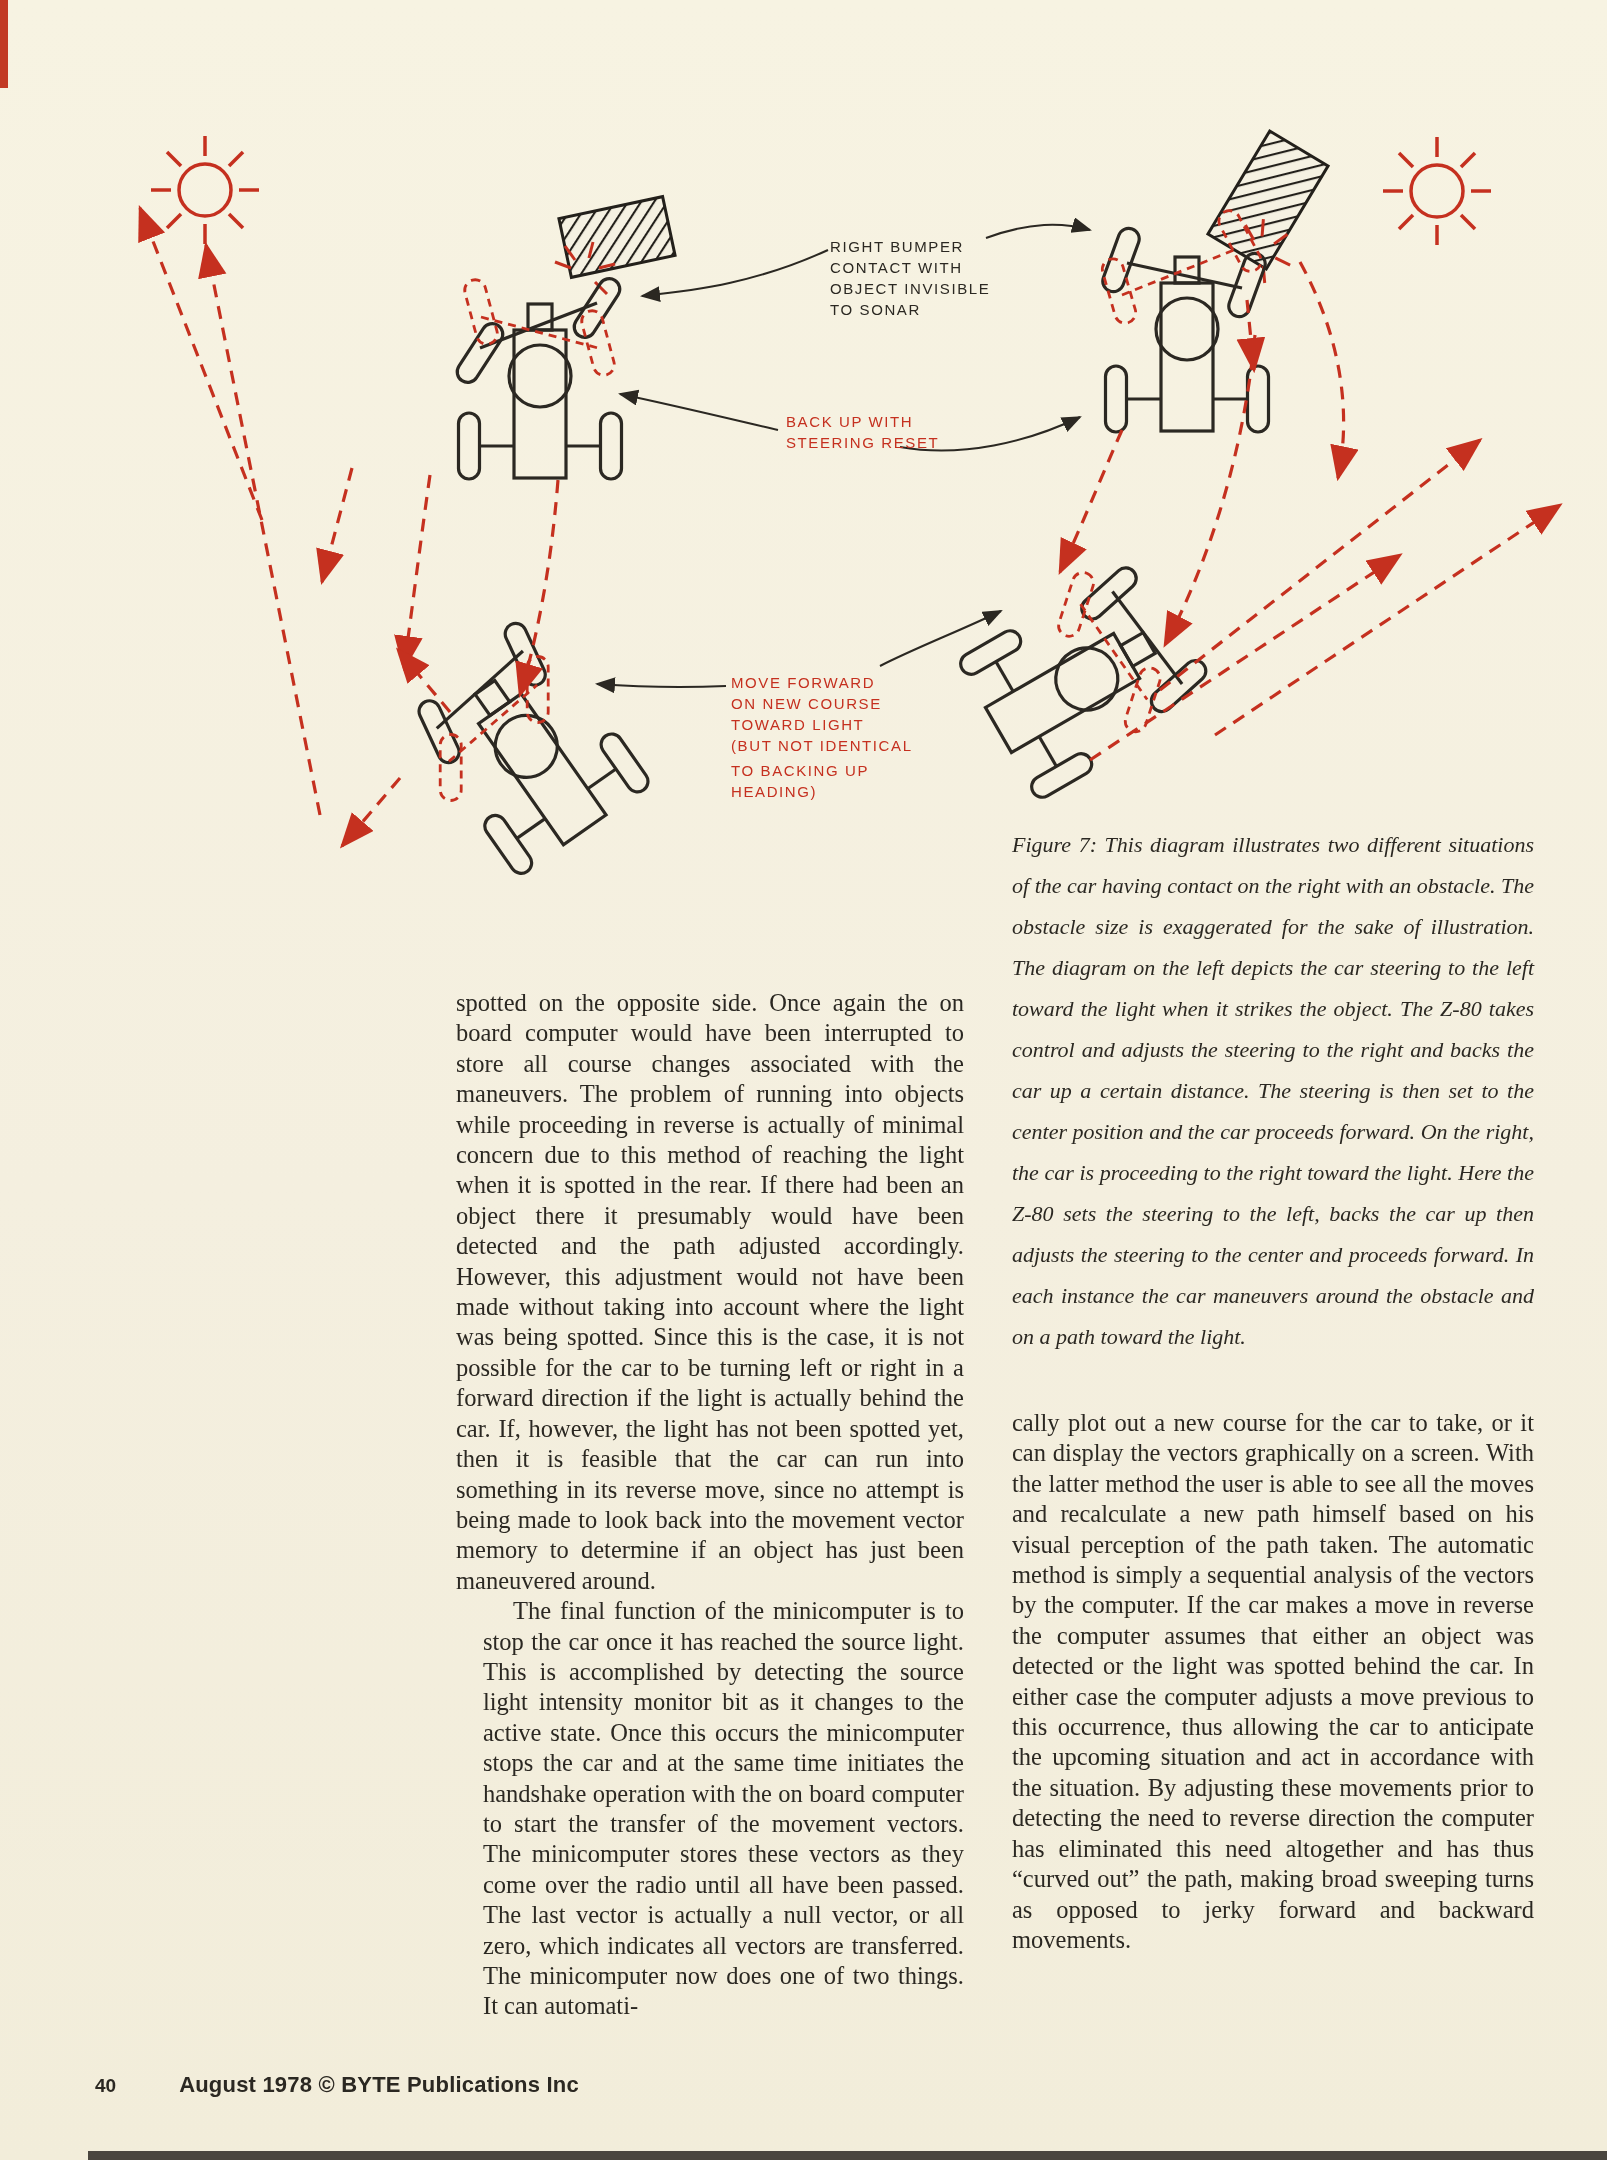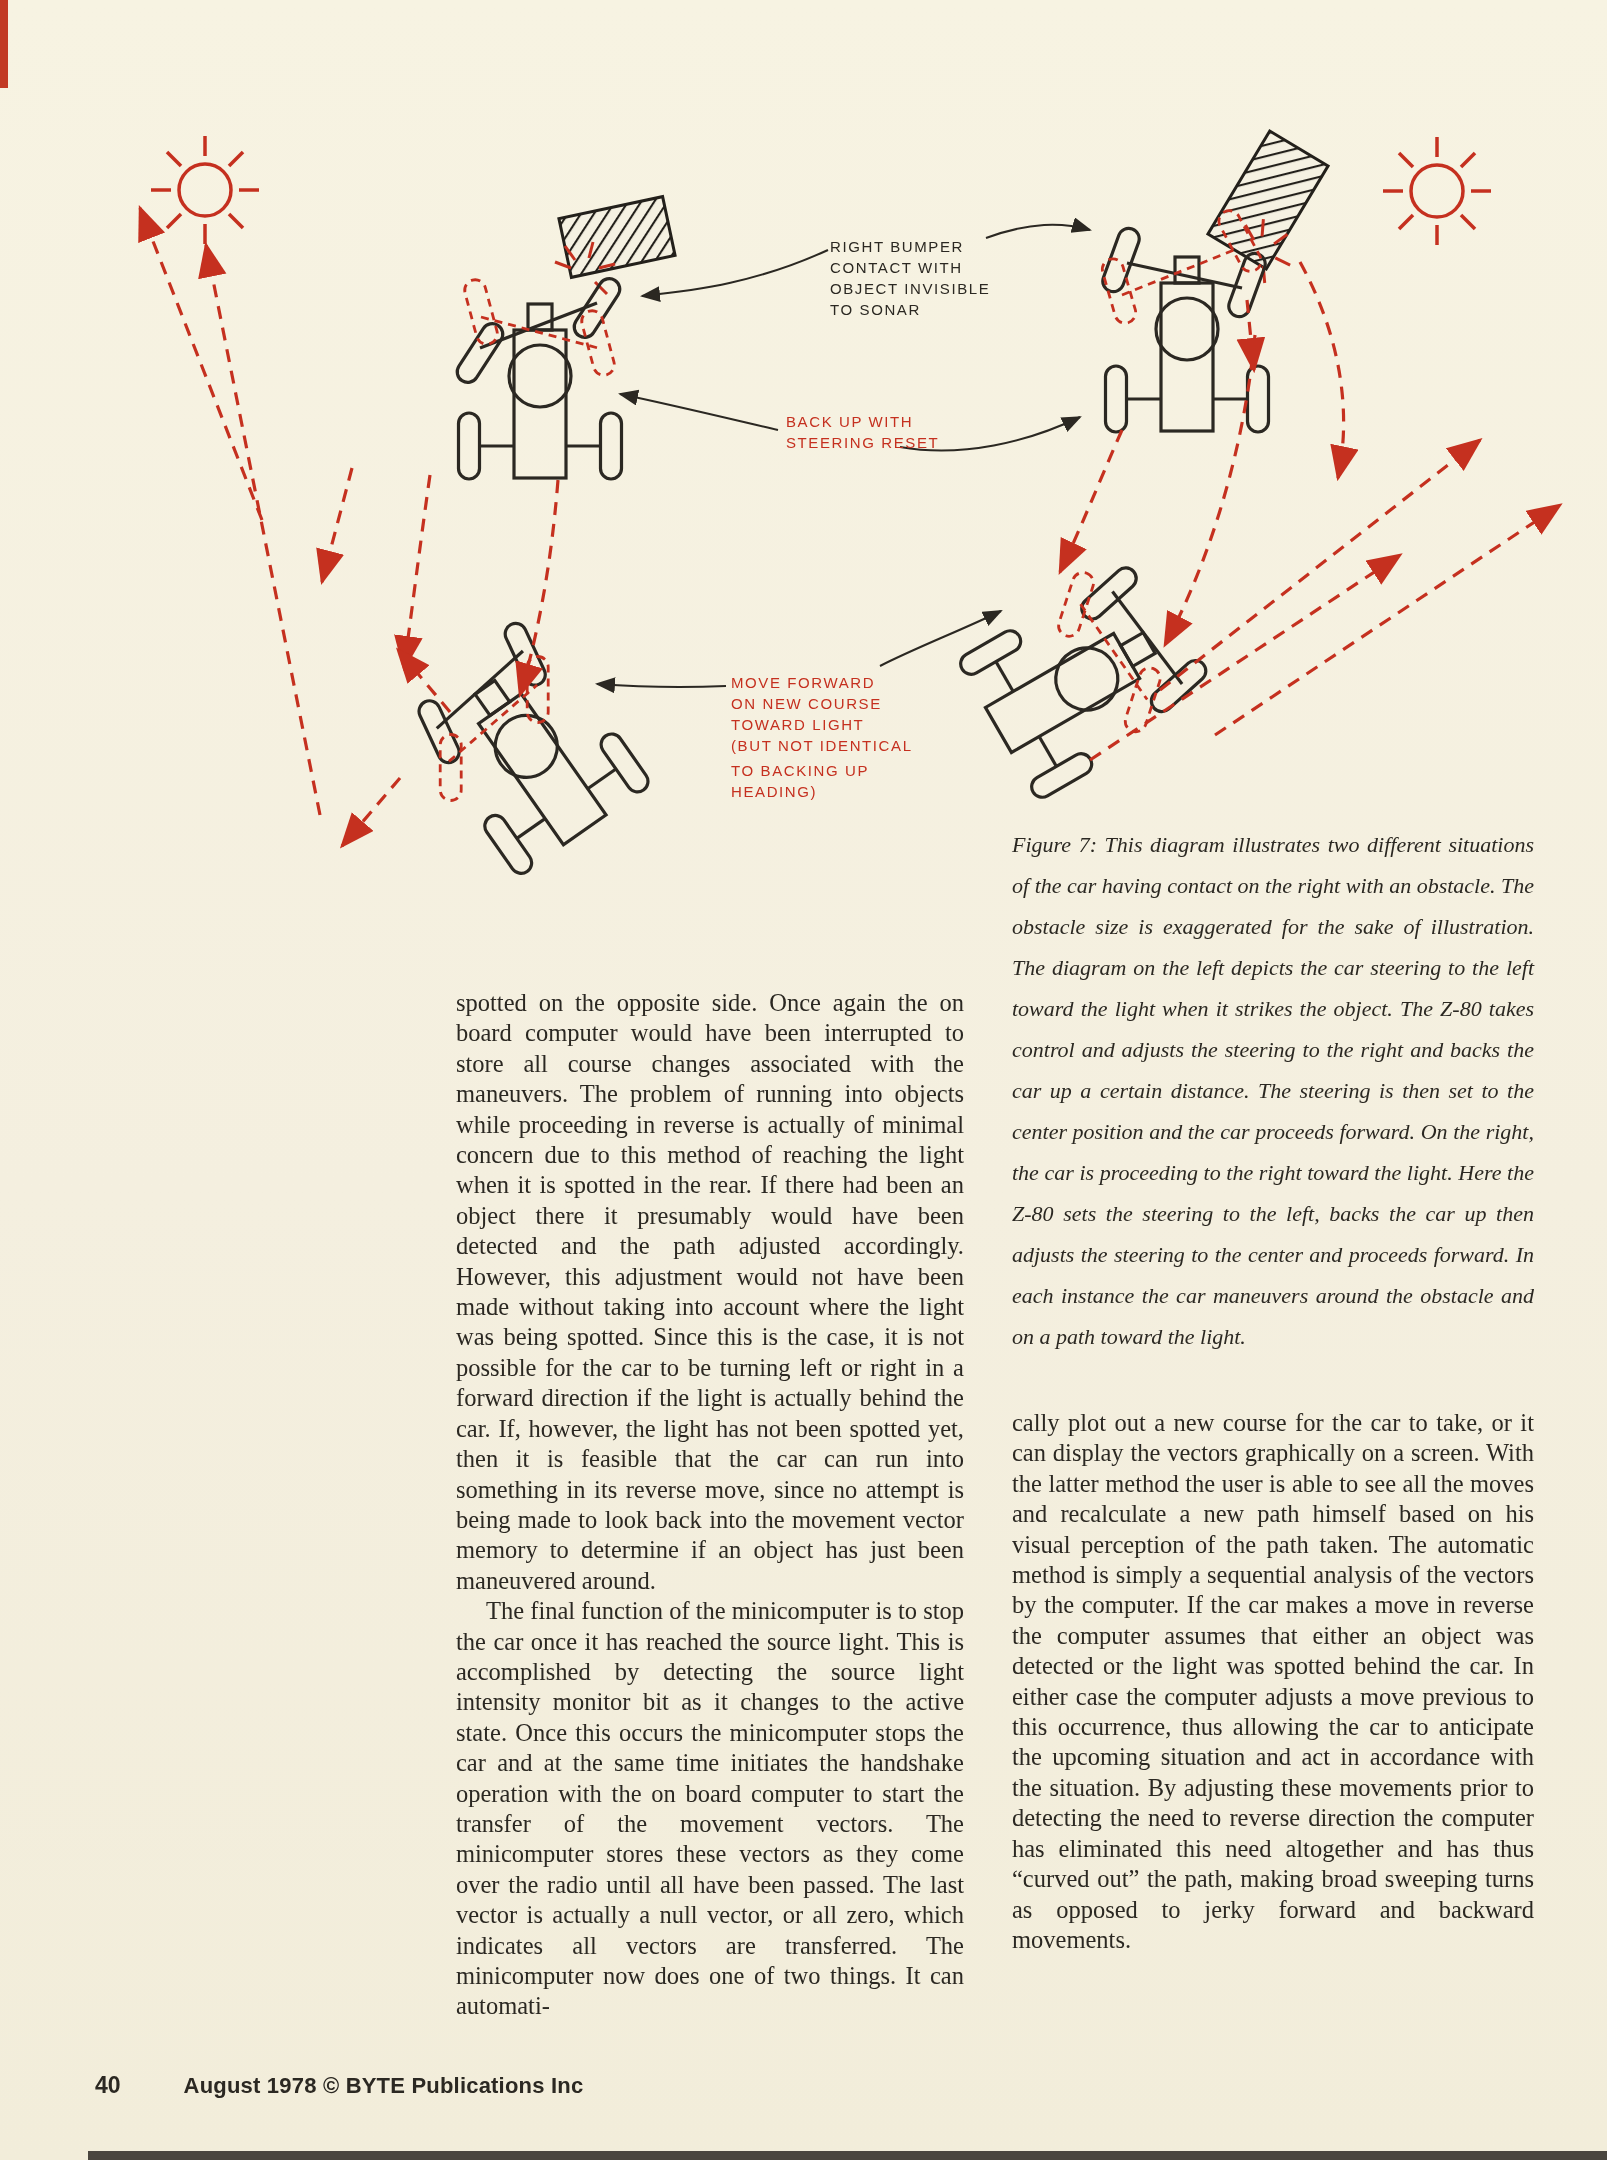--- a/index.html
+++ b/index.html
@@ -16,24 +16,24 @@
   .flare{stroke:#c5301f;stroke-width:3;}
   .lbl{font-family:"Liberation Sans", sans-serif;font-size:15px;letter-spacing:1.6px;}
   .lbl-black{fill:#2b2822;}
   .lbl-red{fill:#c5301f;}
   .caption{position:absolute;left:1012px;top:824px;width:522px;
            font-style:italic;font-size:22px;line-height:41px;text-align:justify;}
   .col{position:absolute;font-size:24.5px;line-height:30.4px;text-align:justify;}
   .col-left{left:456px;top:988px;width:508px;}
   .col-right{left:1012px;top:1408px;width:522px;}
   .col p{margin:0;}
-  .col p.indent{text-indent:30px;}
+  .col p.indent{text-indent:30px;margin-left:27px;}
   .footer{position:absolute;left:95px;top:2072px;display:flex;align-items:baseline;
           font-family:"Liberation Sans", sans-serif;font-weight:bold;}
-  .pno{font-size:23px;}
+  .pno{font-size:19px;}
   .credit{font-size:22px;margin-left:63px;letter-spacing:0.2px;}
   .edge-red{position:absolute;left:0;top:0;width:8px;height:88px;background:#c23a25;}
   .edge-bottom{position:absolute;left:88px;right:0;bottom:0;height:9px;background:#4a463f;}
 </style>
 </head>
 <body>
 
 <div class="page">
 
   <svg class="figure" width="1607" height="910" viewBox="0 0 1607 910">

